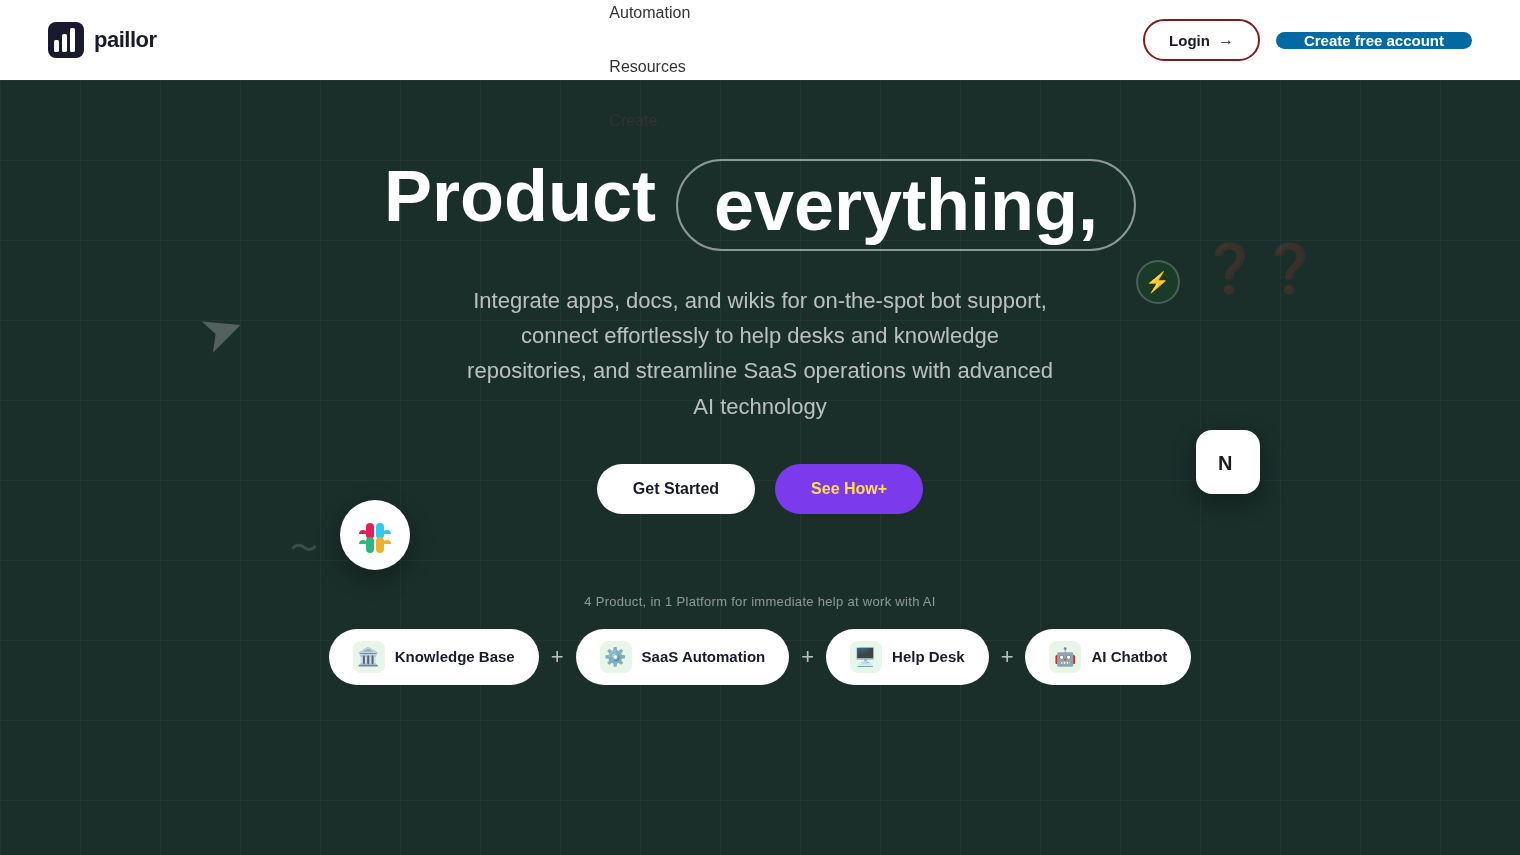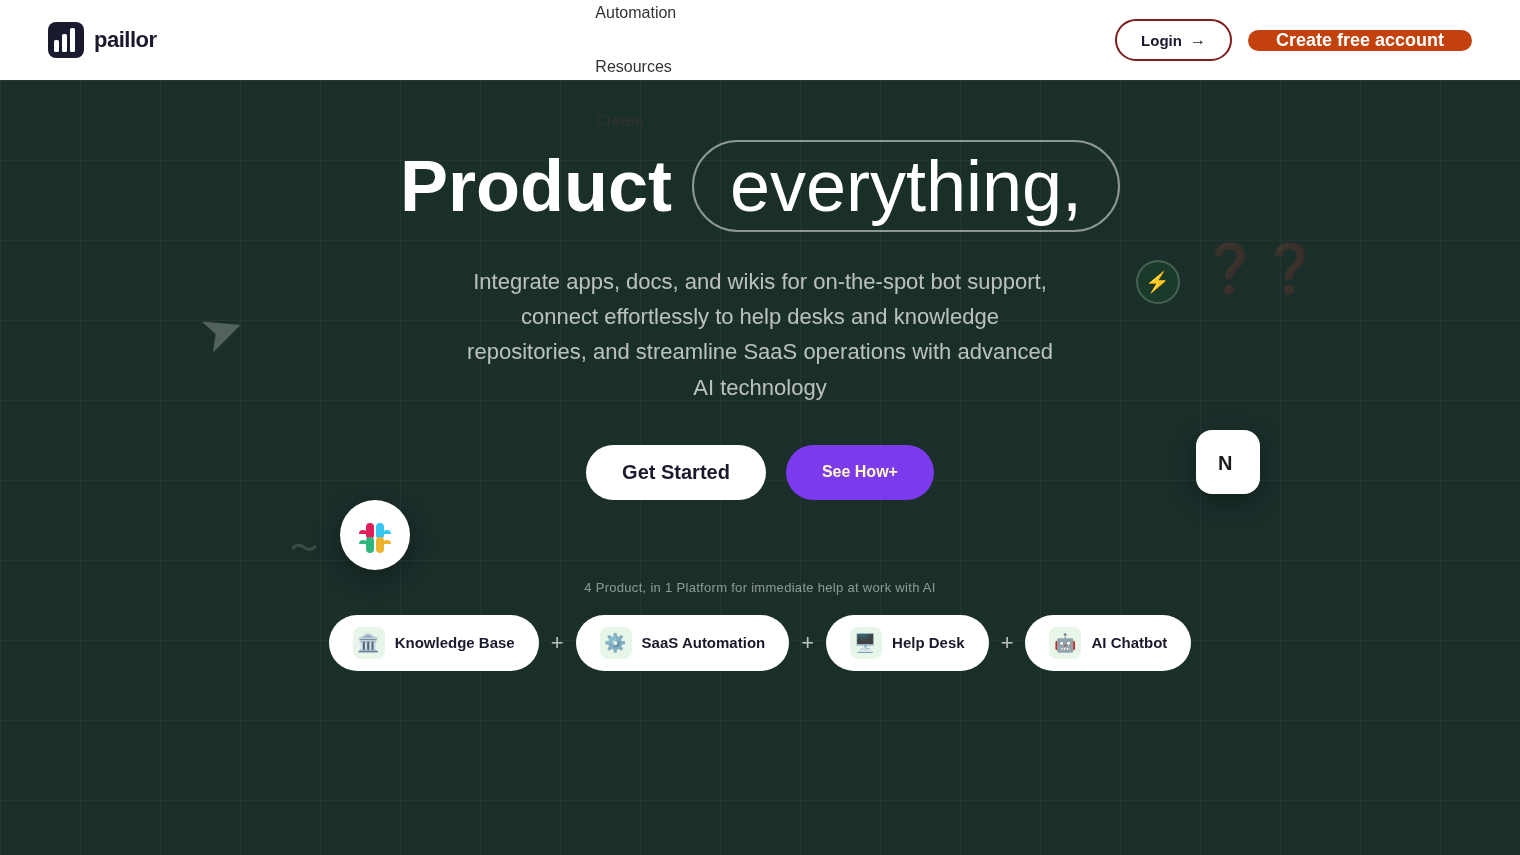--- a/index.html
+++ b/index.html
@@ -56,26 +56,26 @@
       padding: 10px 24px;
       border-radius: 30px;
       font-size: 15px;
       font-weight: 600;
       cursor: pointer;
       display: flex;
       align-items: center;
       gap: 8px;
     }
     .btn-create {
-      background: #c2410c;
+      background: #0369a1;
       color: #fff;
       border: none;
       padding: 0 28px;
       border-radius: 30px;
-      font-size: 18px;
+      font-size: 15px;
       font-weight: 600;
       cursor: pointer;
     }
 
     
     .hero {
       background: #1a2e2a;
       min-height: 775px;
       position: relative;
       display: flex;
@@ -119,26 +119,27 @@
     }
 
     .h-plain {
       font-size: 72px;
       font-weight: 800;
       color: #fff;
       line-height: 1;
     }
     .h-pill {
       font-size: 72px;
-      font-weight: 400;
+      font-weight: 700;
       color: #fff;
       line-height: 1;
       border: 2.5px solid rgba(255,255,255,0.5);
       border-radius: 60px;
       padding: 8px 36px;
+      margin-top: 19px;
     }
 
     .hero-sub {
       font-size: 22px;
       color: rgba(255,255,255,0.7);
       text-align: center;
       max-width: 600px;
       line-height: 1.6;
       margin: 16px auto 0;
       position: relative;
@@ -151,27 +152,27 @@
       margin-top: 40px;
       position: relative;
       z-index: 2;
     }
     .btn-started {
       background: #fff;
       color: #1a1a2e;
       border: none;
       padding: 16px 36px;
       border-radius: 40px;
-      font-size: 20px;
+      font-size: 16px;
       font-weight: 700;
       cursor: pointer;
     }
     .btn-seehow {
       background: #7c3aed;
-      color: #fef9c3;
+      color: #fde047;
       border: none;
       padding: 16px 36px;
       border-radius: 40px;
       font-size: 16px;
       font-weight: 700;
       cursor: pointer;
       display: flex;
       align-items: center;
       gap: 0;
     }

